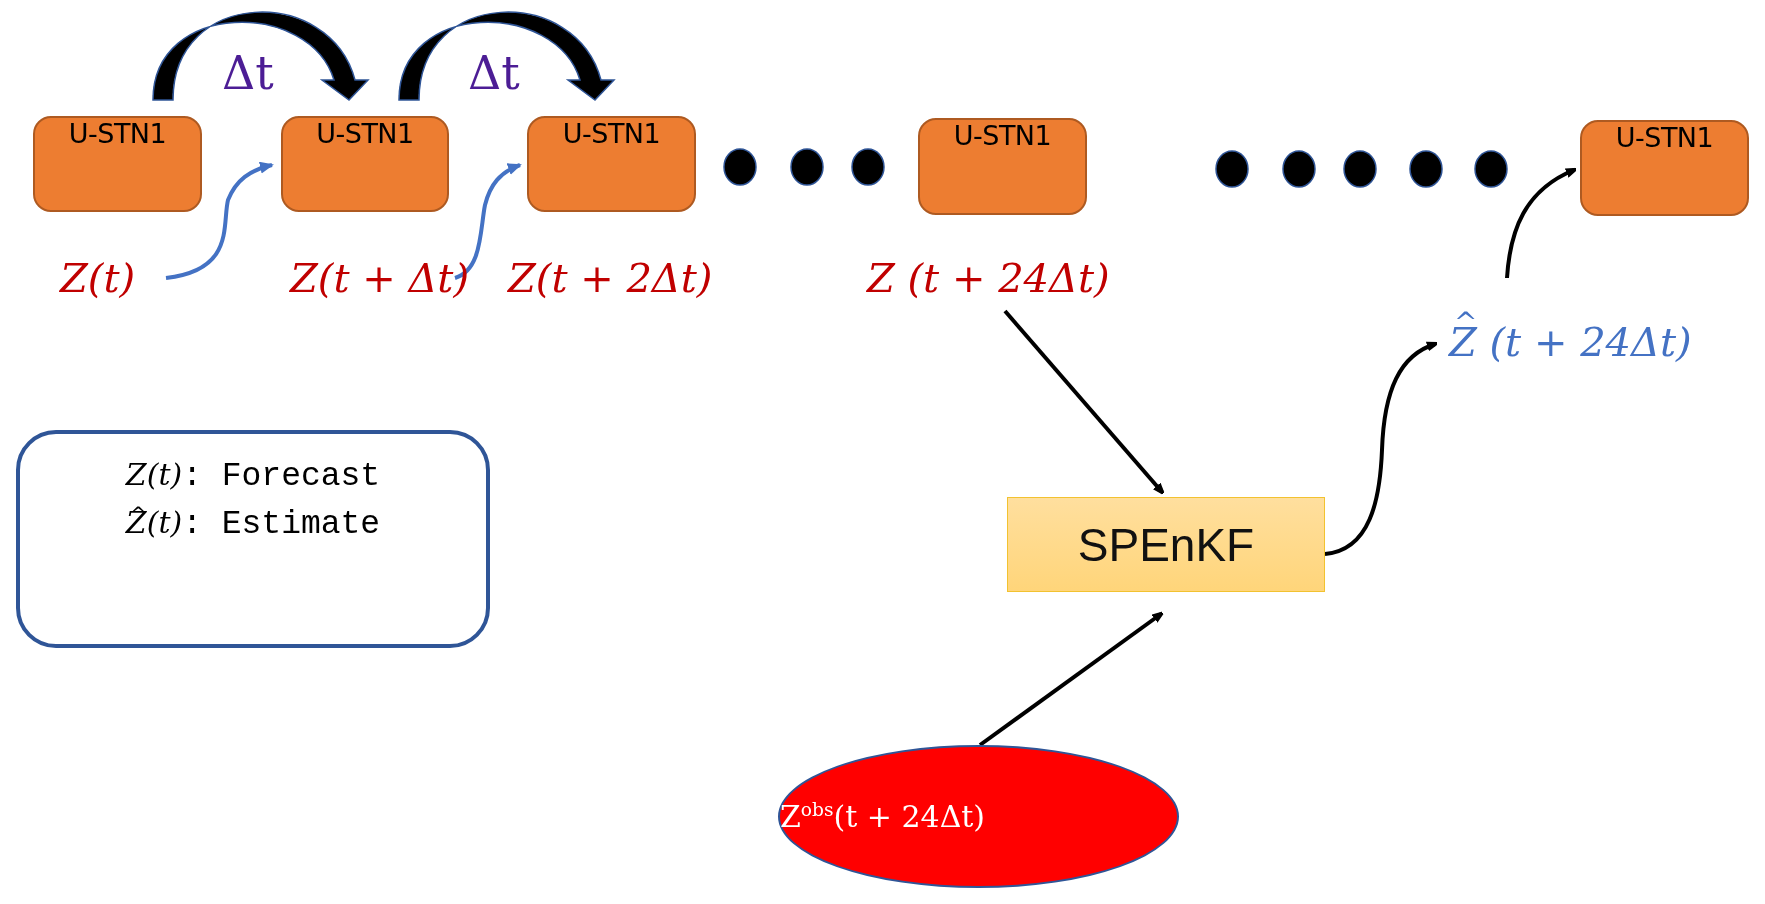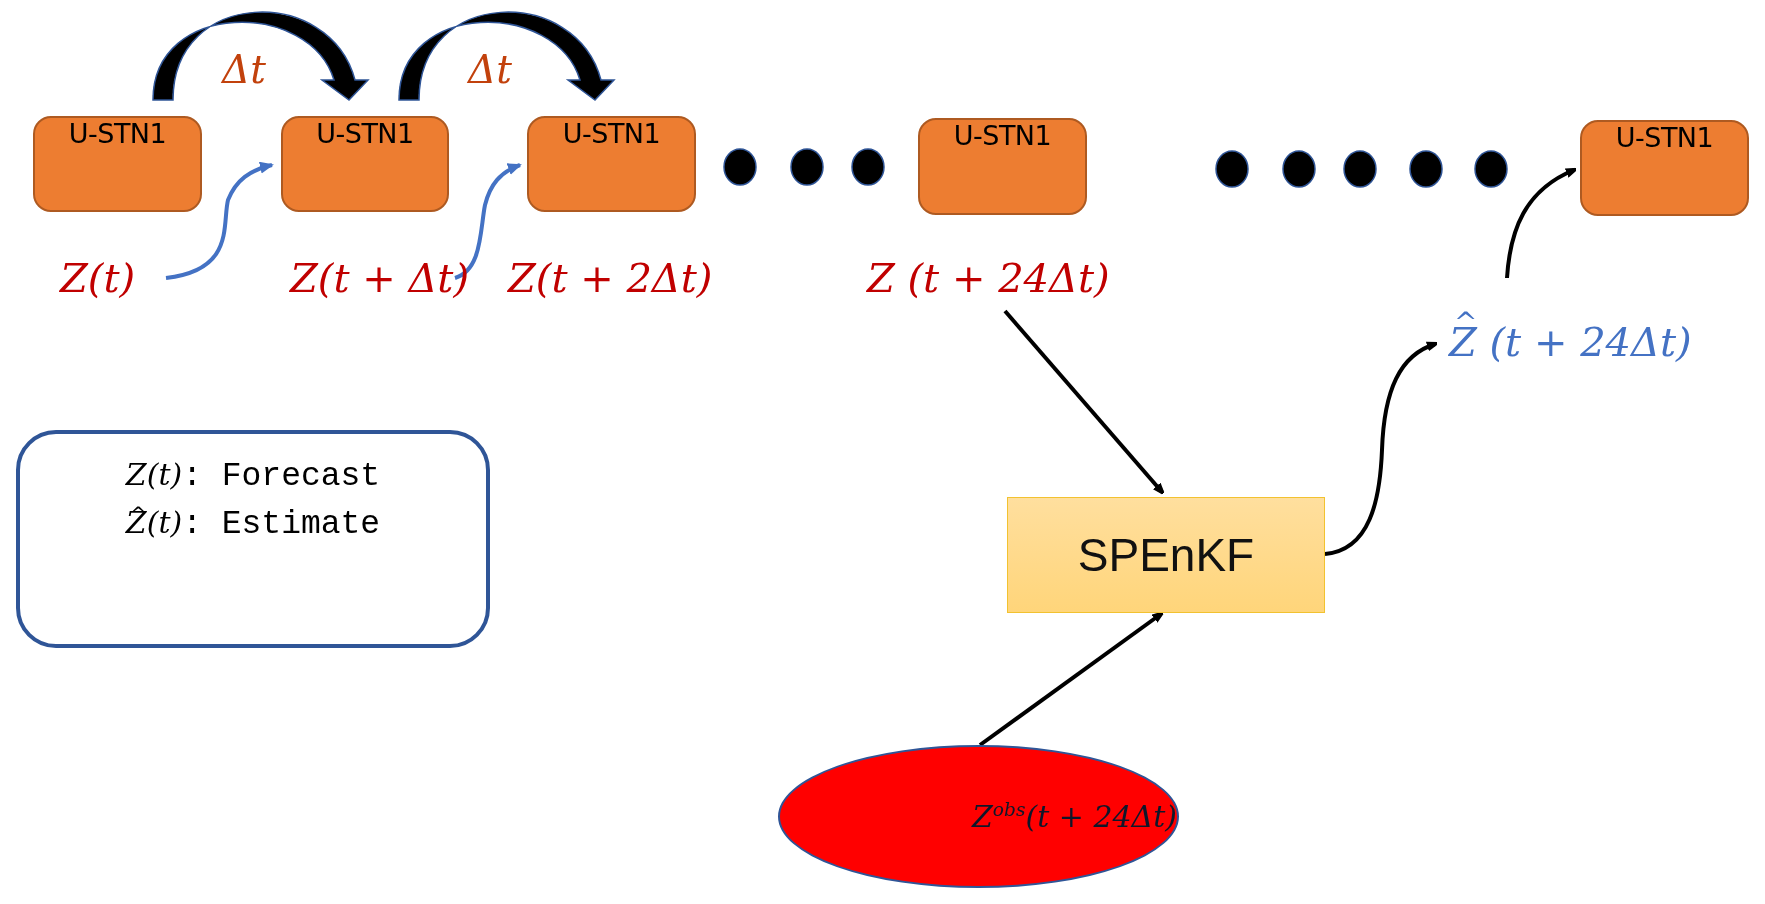--- a/index.html
+++ b/index.html
@@ -10,41 +10,41 @@
     background: #ED7D31; border: 2px solid #AE5A21; border-radius: 18px;
     display: flex; align-items: flex-start; justify-content: center;
     color: #000; font-family: "DejaVu Sans", sans-serif; font-size: 27px; letter-spacing: -0.5px;
   }
   .mathlbl {
     position: absolute; white-space: nowrap;
     font-family: "DejaVu Serif", serif; font-style: italic; font-size: 40px; line-height: 1;
   }
   .red { color: #C00000; }
   .blue { color: #4472C4; }
-  .dt { position: absolute; font-family: "DejaVu Serif", serif; font-style: italic; font-size: 39px; color: #c2410c; line-height: 1; }
+  .dt { position: absolute; font-family: "DejaVu Serif", serif; font-size: 46px; color: #4c1d95; line-height: 1; }
   .legend {
     position: absolute; left: 16px; top: 430px; width: 474px; height: 218px; box-sizing: border-box;
     border: 4px solid #2F5597; border-radius: 40px; background: #fff;
     display: flex; flex-direction: column; align-items: center; padding-top: 18px;
   }
   .legend-row { display: flex; align-items: baseline; font-size: 33px; line-height: 46px; color: #000; }
   .legend-sym { font-family: "DejaVu Serif", serif; font-style: italic; font-size: 30px; }
   .legend-sym sup { font-size: 20px; }
   .legend-desc { font-family: Liberation Mono, monospace; }
   .spenkf {
-    position: absolute; left: 1007px; top: 497px; width: 318px; height: 116px; box-sizing: border-box;
+    position: absolute; left: 1007px; top: 497px; width: 318px; height: 95px; box-sizing: border-box;
     background: linear-gradient(#FFDF9E, #FFD57A); border: 1.5px solid #F2C230;
     display: flex; align-items: center; justify-content: center;
     font-family: "Liberation Sans", sans-serif; font-size: 46px; color: #111;
   }
   .obs {
     position: absolute; left: 778px; top: 745px; width: 401px; height: 143px; box-sizing: border-box;
     background: #FF0000; border: 2px solid #2F5597; border-radius: 50%;
-    display: flex; align-items: center; justify-content: flex-end;
-    color: #0f172a; font-family: "DejaVu Serif", serif; font-style: italic; font-size: 30px;
+    display: flex; align-items: center; justify-content: flex-start;
+    color: #ffffff; font-family: "DejaVu Serif", serif; font-size: 30px;
   }
   .obs sup, .mathlbl sup { font-size: 0.62em; }
   .hat { position: relative; display: inline-block; }
   .hat::before { content: "^"; position: absolute; left: 0.18em; top: -0.45em; font-style: normal; font-size: 0.7em; }
   svg { position: absolute; left: 0; top: 0; }
 </style>
 </head>
 <body>
 
 <div id="stage">

